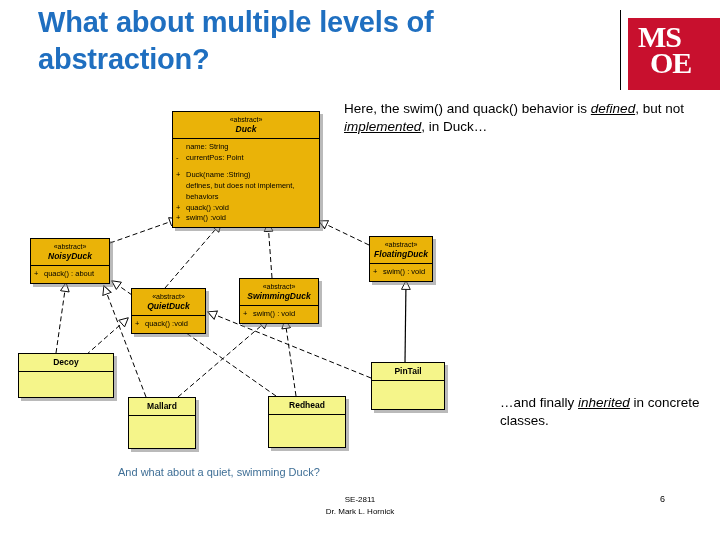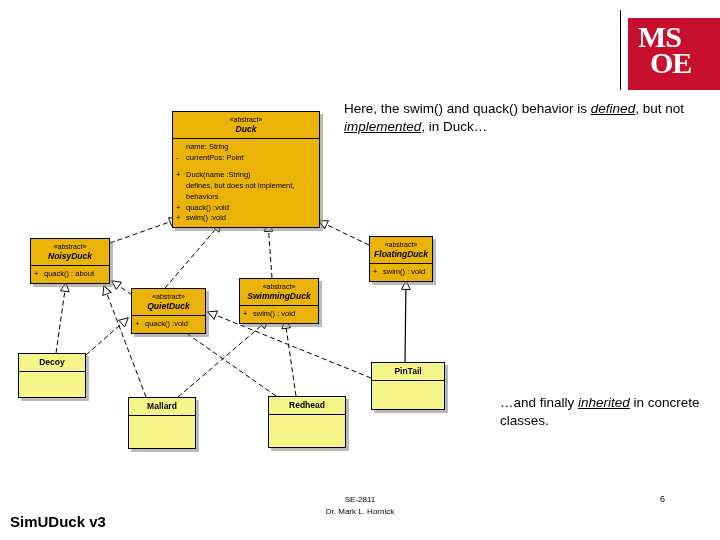--- a/index.html
+++ b/index.html
@@ -148,21 +148,21 @@
     white-space: pre;
   }
   .uml .spacer { height: 6px; }
 
   
   #cls-duck           { left: 172px; top: 111px; width: 148px; }
   #cls-noisyduck      { left: 30px;  top: 238px; width: 80px;  }
   #cls-quietduck      { left: 131px; top: 288px; width: 75px;  }
   #cls-floatingduck   { left: 369px; top: 236px; width: 64px;  }
   #cls-swimmingduck   { left: 239px; top: 278px; width: 80px;  }
-  #cls-decoy          { left: 18px;  top: 353px; width: 68px;  height: 45px; }
+  #cls-decoy          { left: 18px;  top: 353px; width: 96px;  height: 45px; }
   #cls-mallard        { left: 128px; top: 397px; width: 68px;  height: 52px; }
   #cls-redhead        { left: 268px; top: 396px; width: 78px;  height: 52px; }
   #cls-pintail        { left: 371px; top: 362px; width: 74px;  height: 48px; }
 
   
   #edges {
     position: absolute;
     left: 0;
     top: 0;
     width: 720px;
@@ -202,20 +202,21 @@
     font-size: 15px;
     font-weight: bold;
     color: #000000;
   }
 </style>
 </head>
 <body>
 
 <div id="slide">
 
+  <div id="title">What about multiple levels of abstraction?</div>
 
   <div id="logo-wrap">
     <div id="logo-rule"></div>
     <div id="logo-box">
       <span id="logo-ms">MS</span>
       <span id="logo-oe">OE</span>
     </div>
   </div>
 
   <svg id="edges" viewBox="0 0 720 540" xmlns="http://www.w3.org/2000/svg">
@@ -375,20 +376,20 @@
 
   <div class="note" id="note1">
     <span>Here, the swim() and quack() behavior is </span><i>defined</i><span>, but not </span><i>implemented</i><span>, in Duck…</span>
   </div>
 
 
   <div class="note" id="note3">
     <span>…and finally </span><i>inherited</i><span> in concrete classes.</span>
   </div>
 
+  <div id="subcaption">And what about a quiet, swimming Duck?</div>
   <div id="course">
     <div>SE-2811</div>
     <div>Dr. Mark L. Hornick</div>
   </div>
   <div id="pagenum">6</div>
-  <div id="deck-label">SimUDuck v3</div>
 
 </div>
 
 </body></html>

